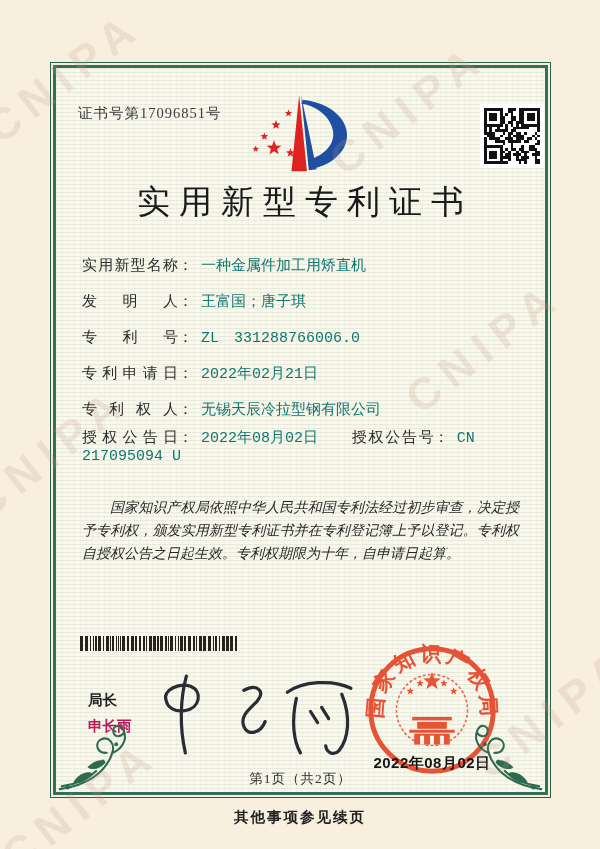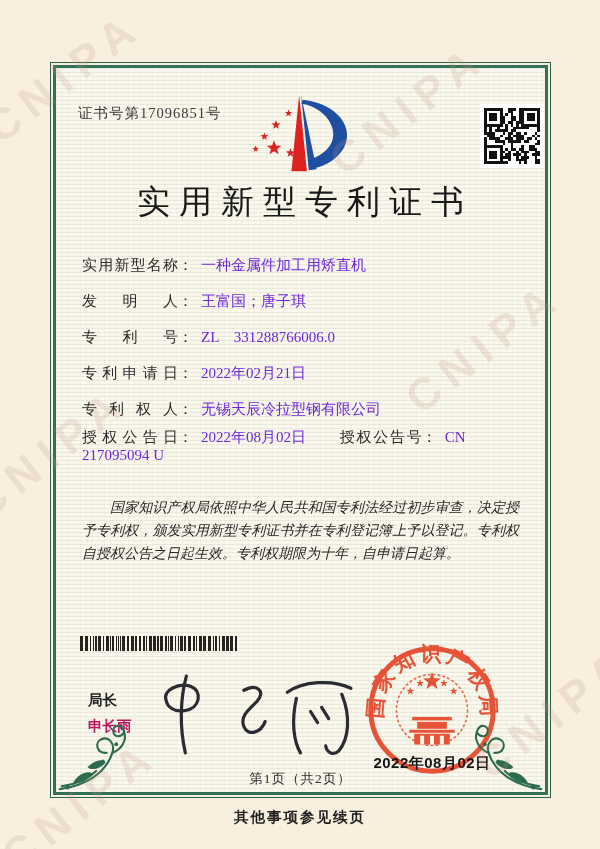--- a/index.html
+++ b/index.html
@@ -24,21 +24,21 @@
   .qr{position:absolute;left:424px;top:36px;width:64px;height:64px;background:#fff;z-index:4;
       display:flex;align-items:center;justify-content:center;}
   .qr svg{width:56px;height:56px;}
   .title{position:absolute;left:0;right:0;top:112px;text-align:center;font-size:33px;
          letter-spacing:9px;text-indent:9px;font-weight:500;color:#1a1a1a;z-index:4;}
   
   .fields{position:absolute;left:26px;right:22px;top:188px;font-size:15px;color:#2b2b2b;z-index:4;}
   .frow{height:36px;}
   .flabel{display:inline-block;width:96px;text-align:justify;text-align-last:justify;vertical-align:top;}
   .fcolon{margin-right:8px;}
-  .fvalue{color:#6d28d9;white-space:pre-wrap;}
+  .fvalue{color:#0f766e;white-space:pre-wrap;font-family:Liberation Mono, monospace;}
   .frow.grant{margin-top:-8px;}
   .grant-no-group{margin-left:30px;}
   .grant-no-group .flabel{width:82px;}
   
   .paragraphs{position:absolute;left:26px;right:26px;top:428px;font-size:14px;line-height:1.66;
               text-align:justify;color:#262626;z-index:4;}
   .paragraphs p{margin:0;text-indent:2em;font-style:italic;}
   
   .barcode{position:absolute;left:24px;top:568px;width:172px;height:15px;display:flex;align-items:stretch;z-index:4;overflow:hidden;}
   .barcode span{display:inline-block;height:100%;background:#26231f;flex:none;}

